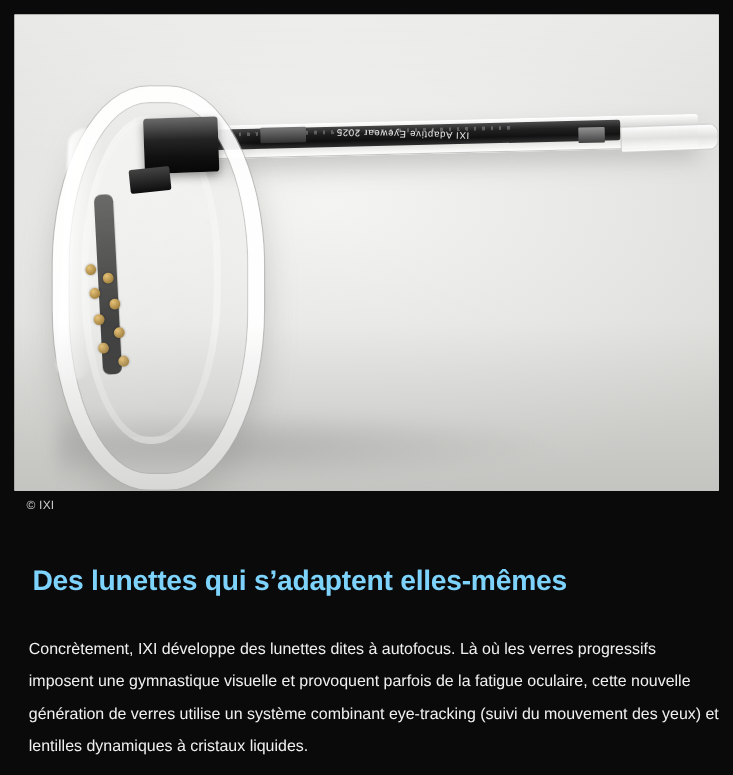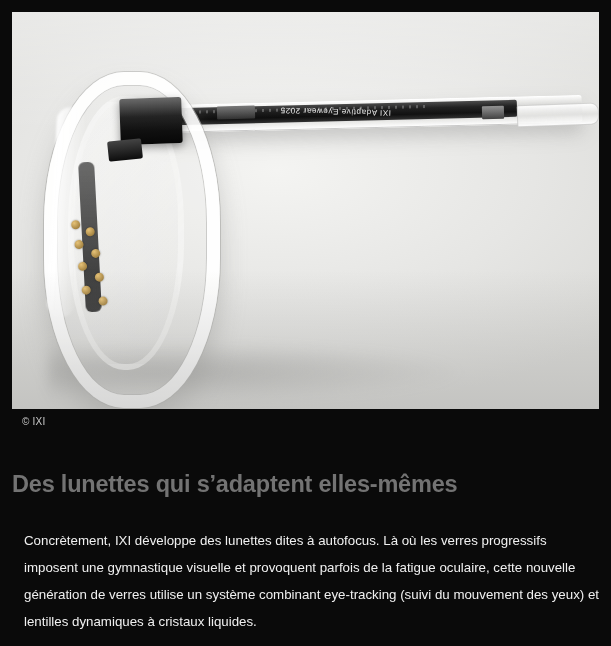--- a/index.html
+++ b/index.html
@@ -239,25 +239,25 @@
     background: radial-gradient(ellipse at 25% 50%, rgba(120,120,118,0.45), rgba(120,120,118,0) 70%);
     filter: blur(6px);
   }
   .credit {
     margin: 7px 0 0 10px;
     font-size: 10px;
     color: #c9c9c9;
     letter-spacing: 0.2px;
   }
   .article-title {
-    margin: 43px 10px 0 12px;
+    margin: 43px 10px 0 27px;
     font-size: 23.5px;
     font-weight: bold;
     letter-spacing: -0.2px;
-    color: #737373;
+    color: #7dd3fc;
     line-height: 1.25;
   }
   .article-body {
     margin: 28px 10px 0 24px;
     width: 575px;
     font-size: 13.3px;
     line-height: 27px;
     color: #f0f0f0;
   }
 </style>

